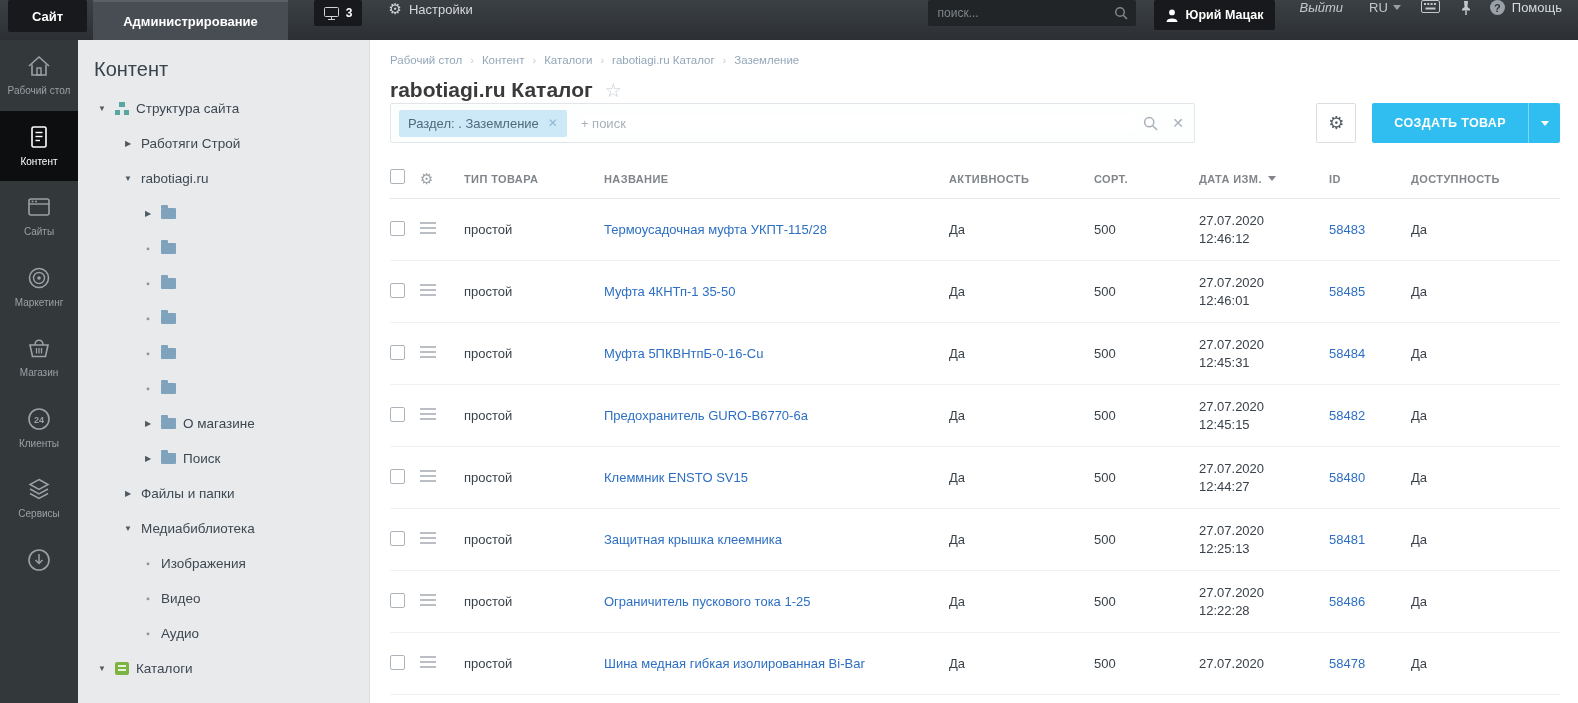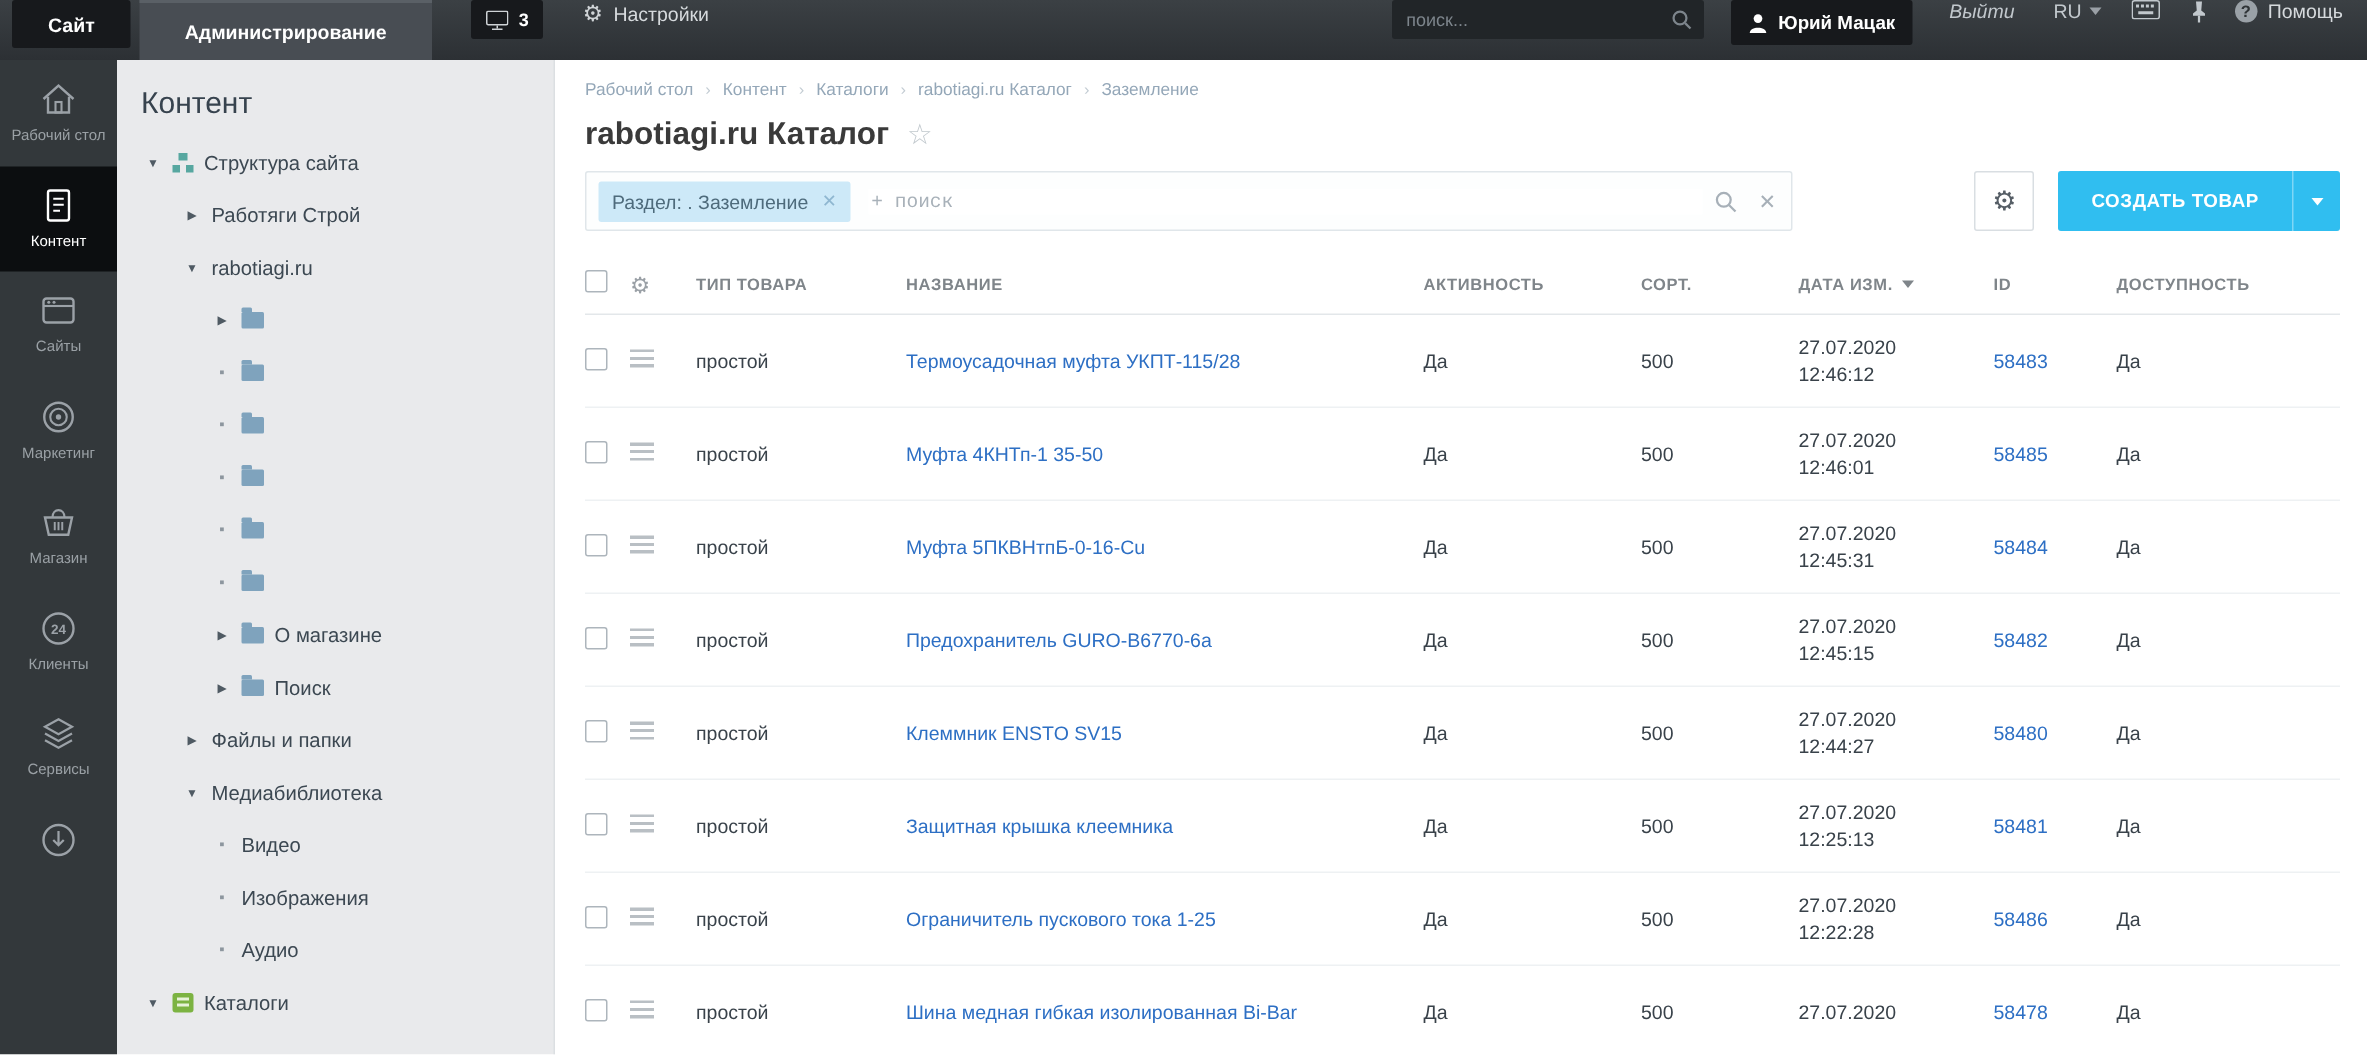--- a/index.html
+++ b/index.html
@@ -92,31 +92,31 @@
   .breadcrumb { margin-top:14px; font-size:11.5px; color:#94a7b8; display:flex;
     align-items:center; gap:8px; }
   .breadcrumb .bc-link { cursor:pointer; }
   .bc-sep { color:#c3ccd3; font-size:11px; }
   .bc-sep::before { content:"›"; }
   .title-row { margin-top:12px; display:flex; align-items:center; gap:12px; }
   .page-title { font-size:21px; font-weight:bold; color:#3a3a3a; }
   .fav-star { color:#c2c9ce; font-size:19px; cursor:pointer; }
   .fav-star::before { content:"☆"; }
 
-  .controls-row { margin-top:12px; display:flex; align-items:center;border-radius:16px; }
+  .controls-row { margin-top:1px; display:flex; align-items:center;border-radius:16px; }
   .filter-bar { width:805px; height:40px; background:#fdfefe;
     border:1px solid #e0e6ea; border-radius:2px; display:flex; align-items:center;
     padding:0 10px 0 8px; }
   .filter-chip { background:#cde9f8; color:#4e6b7c; font-size:13px; height:27px;
     border-radius:2px; display:flex; align-items:center; padding:0 9px; gap:9px;
     cursor:pointer; }
   .chip-close { color:#8fb7d1; font-size:12px; cursor:pointer; }
   .chip-close::before { content:"✕"; }
   .filter-input { flex:1; border:none; outline:none; font-size:13px; margin-left:12px;
-    font-family:Liberation Mono, monospace; color:#0f172a; }
+    font-family:Liberation Sans, sans-serif; color:#0f172a; }
   .filter-input::placeholder { color:#a8b1b9; }
   .filter-icons { display:flex; align-items:center; gap:14px; margin-left:8px; }
   .filter-x { color:#a7b0b8; font-size:14px; cursor:pointer; }
   .filter-x::before { content:"✕"; }
   .ctrl-spacer { flex:1; }
   .grid-gear-btn { width:40px; height:40px; border:1px solid #d9dee2; border-radius:2px;
     background:#fff; display:flex; align-items:center; justify-content:center;
     cursor:pointer; }
   .grid-gear-btn .gear-glyph { color:#565e66; font-size:18px; }
   .create-btn { margin-left:16px; height:40px; border-radius:2px; display:flex;
@@ -364,27 +364,27 @@
 
           <div class="tree-row v-1">
             <span class="tw v-open"></span>
 
             <span class="tl">Медиабиблиотека</span>
           </div>
 
           <div class="tree-row v-2">
             <span class="tw v-leaf"></span>
 
+            <span class="tl">Изображения</span>
+          </div>
+
+          <div class="tree-row v-2">
+            <span class="tw v-leaf"></span>
+
             <span class="tl">Видео</span>
-          </div>
-
-          <div class="tree-row v-2">
-            <span class="tw v-leaf"></span>
-
-            <span class="tl">Изображения</span>
           </div>
 
           <div class="tree-row v-2">
             <span class="tw v-leaf"></span>
 
             <span class="tl">Аудио</span>
           </div>
 
           <div class="tree-row v-0">
             <span class="tw v-open"></span>

